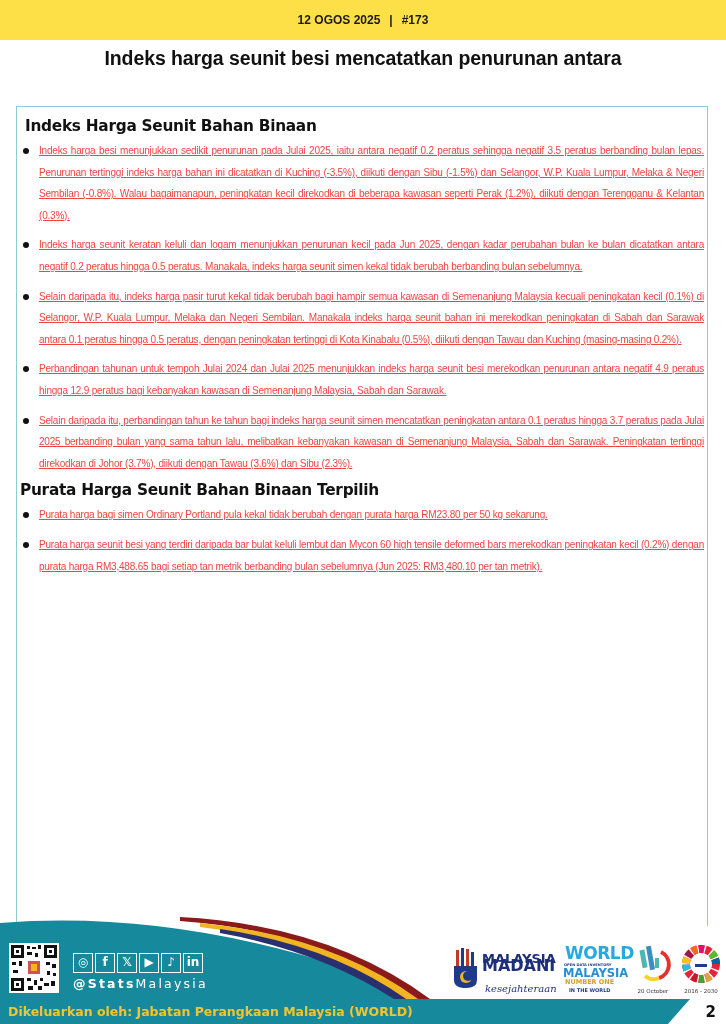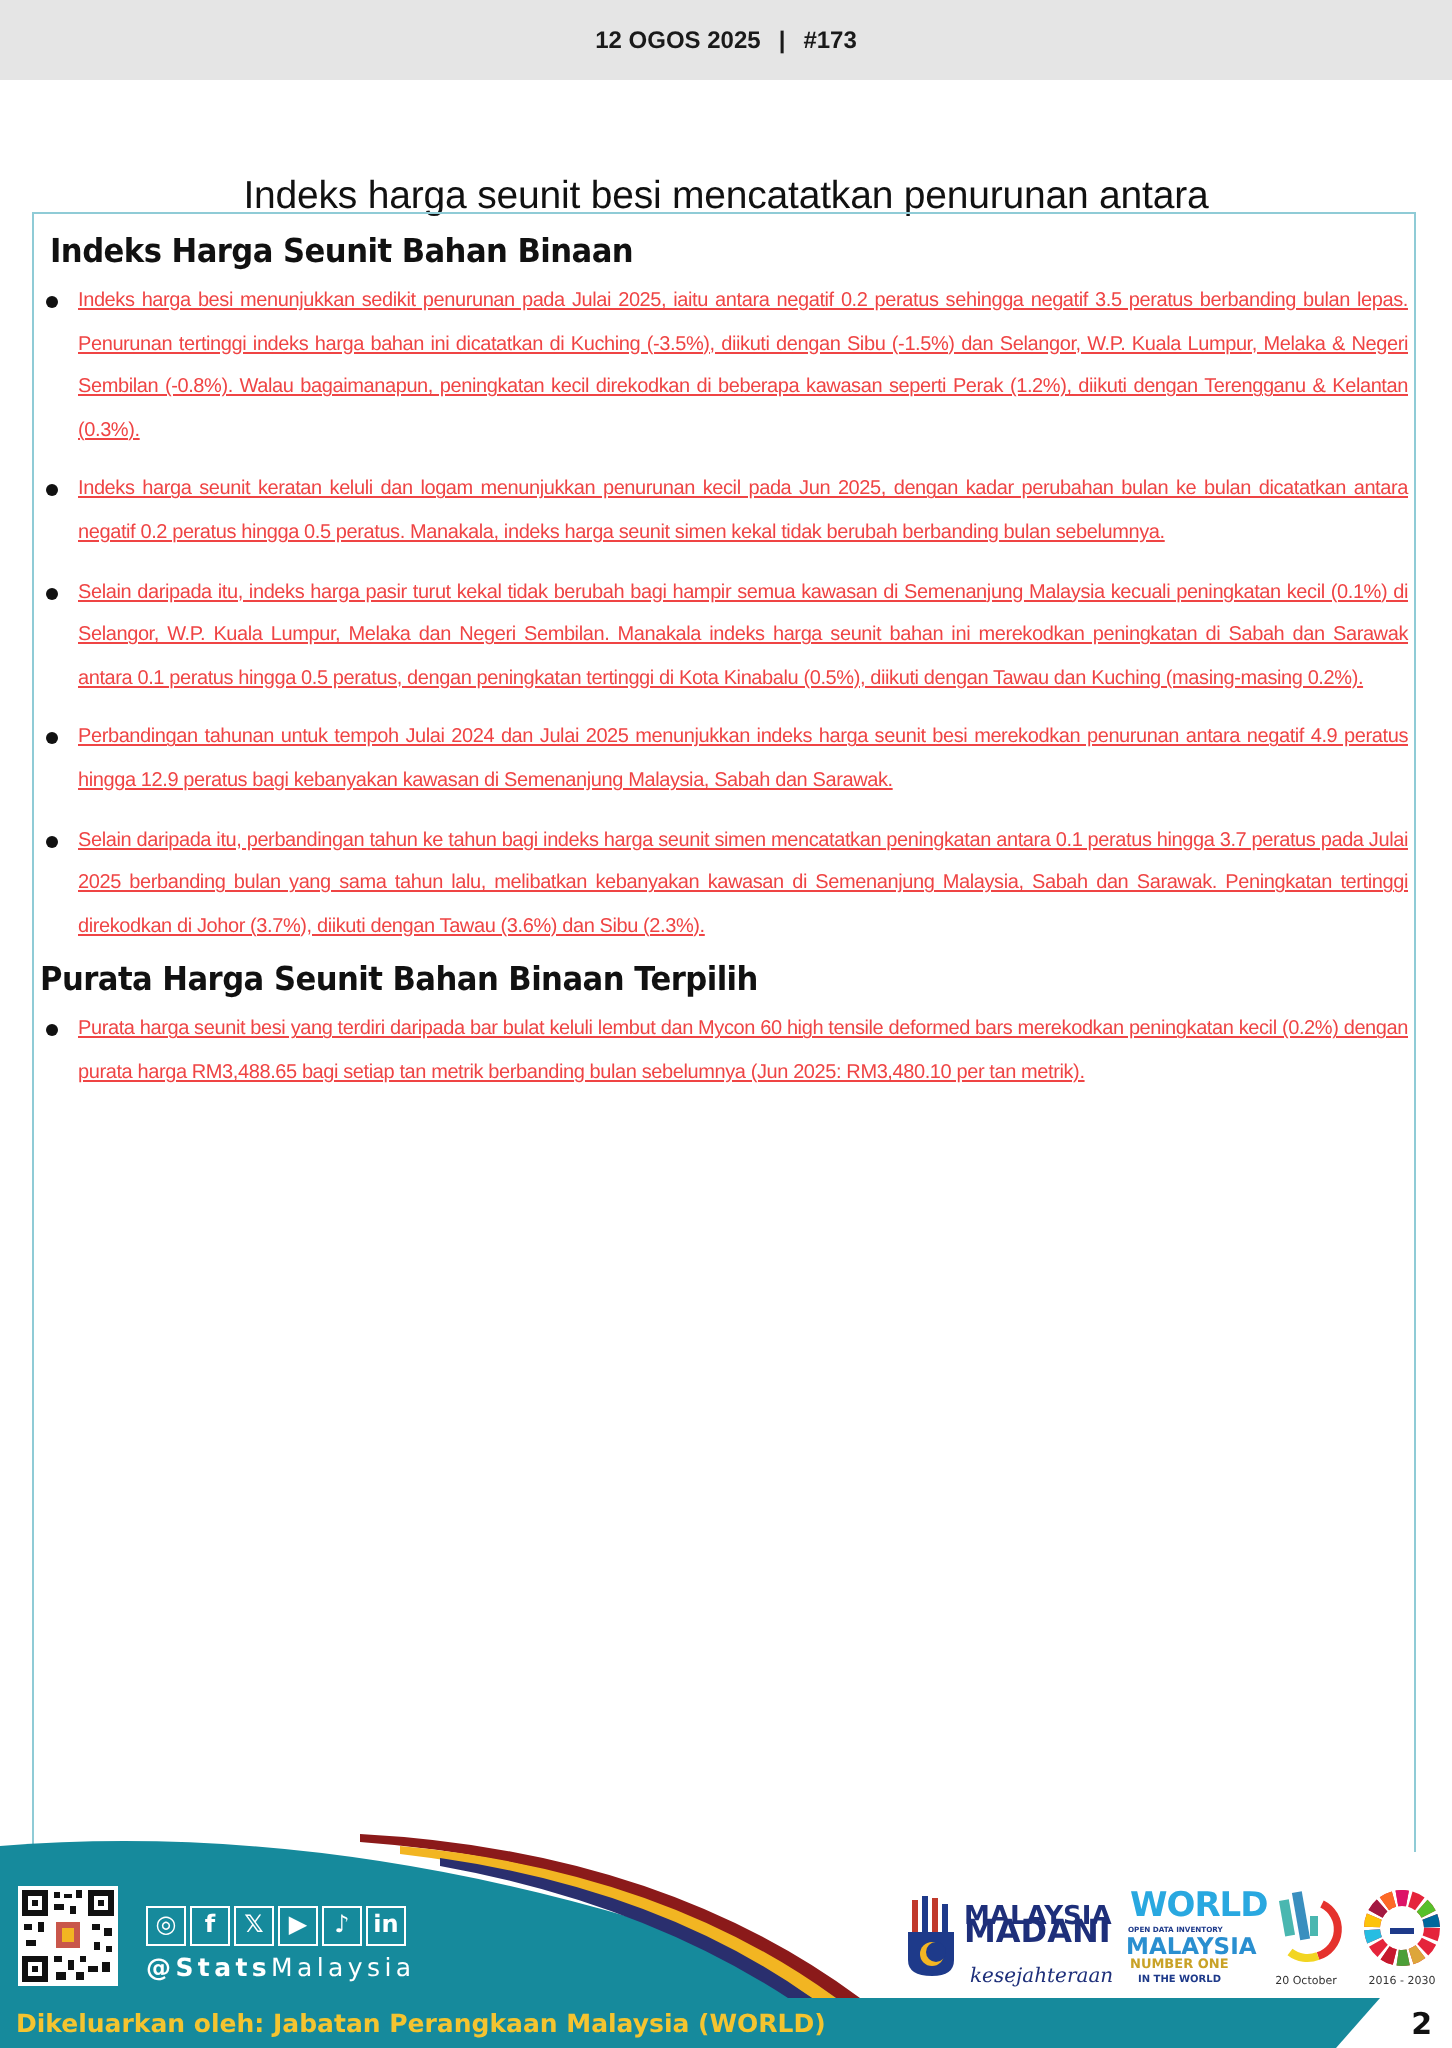--- a/index.html
+++ b/index.html
@@ -4,30 +4,30 @@
 <style>
   html, body { margin: 0; padding: 0; }
   body {
     width: 726px; height: 1024px; overflow: hidden; position: relative;
     background: #ffffff;
     font-family: "Liberation Sans", sans-serif;
     color: #111;
   }
   .topbar {
     position: absolute; left: 0; top: 0; width: 726px; height: 40px;
-    background: #e5e5e5;
+    background: #fde047;
     display: flex; align-items: center; justify-content: center;
     font-family: "Liberation Sans", sans-serif;
     font-weight: bold; font-size: 12px; color: #1a1a1a; letter-spacing: 0px;
   }
   .topbar .sep { margin: 0 9px; }
   .title {
     position: absolute; left: 0; top: 45px; width: 726px;
-    text-align: center; font-weight: normal; font-size: 19.5px; line-height: 26px;
-    color: #111; letter-spacing: -0.1px; margin-top: 40px;
+    text-align: center; font-weight: bold; font-size: 19.5px; line-height: 26px;
+    color: #111; letter-spacing: -0.1px;
   }
   .box {
     position: absolute; left: 16px; top: 106px; width: 692px; height: 820px;
     border: 1px solid #8fcbd6; box-sizing: border-box; border-bottom: none;
   }
   .content {
     position: absolute; left: 20px; top: 114px; width: 684px;
   }
   .section-heading {
     font-family: "DejaVu Sans", sans-serif;
@@ -101,20 +101,21 @@
   <div class="section-heading">Indeks Harga Seunit Bahan Binaan</div>
   <ul class="bullets">
     <li><span class="dot"></span><span>Indeks harga besi menunjukkan sedikit penurunan pada Julai 2025, iaitu antara negatif 0.2 peratus sehingga negatif 3.5 peratus berbanding bulan lepas. Penurunan tertinggi indeks harga bahan ini dicatatkan di Kuching (-3.5%), diikuti dengan Sibu (-1.5%) dan Selangor, W.P. Kuala Lumpur, Melaka &amp; Negeri Sembilan (-0.8%). Walau bagaimanapun, peningkatan kecil direkodkan di beberapa kawasan seperti Perak (1.2%), diikuti dengan Terengganu &amp; Kelantan (0.3%).</span></li>
     <li><span class="dot"></span><span>Indeks harga seunit keratan keluli dan logam menunjukkan penurunan kecil pada Jun 2025, dengan kadar perubahan bulan ke bulan dicatatkan antara negatif 0.2 peratus hingga 0.5 peratus. Manakala, indeks harga seunit simen kekal tidak berubah berbanding bulan sebelumnya.</span></li>
     <li><span class="dot"></span><span>Selain daripada itu, indeks harga pasir turut kekal tidak berubah bagi hampir semua kawasan di Semenanjung Malaysia kecuali peningkatan kecil (0.1%) di Selangor, W.P. Kuala Lumpur, Melaka dan Negeri Sembilan. Manakala indeks harga seunit bahan ini merekodkan peningkatan di Sabah dan Sarawak antara 0.1 peratus hingga 0.5 peratus, dengan peningkatan tertinggi di Kota Kinabalu (0.5%), diikuti dengan Tawau dan Kuching (masing-masing 0.2%).</span></li>
     <li><span class="dot"></span><span>Perbandingan tahunan untuk tempoh Julai 2024 dan Julai 2025 menunjukkan indeks harga seunit besi merekodkan penurunan antara negatif 4.9 peratus hingga 12.9 peratus bagi kebanyakan kawasan di Semenanjung Malaysia, Sabah dan Sarawak.</span></li>
     <li style="margin-bottom:4px"><span class="dot"></span><span>Selain daripada itu, perbandingan tahun ke tahun bagi indeks harga seunit simen mencatatkan peningkatan antara 0.1 peratus hingga 3.7 peratus pada Julai 2025 berbanding bulan yang sama tahun lalu, melibatkan kebanyakan kawasan di Semenanjung Malaysia, Sabah dan Sarawak. Peningkatan tertinggi direkodkan di Johor (3.7%), diikuti dengan Tawau (3.6%) dan Sibu (2.3%).</span></li>
   </ul>
   <div class="section-heading second">Purata Harga Seunit Bahan Binaan Terpilih</div>
   <ul class="bullets">
+    <li><span class="dot"></span><span>Purata harga bagi simen Ordinary Portland pula kekal tidak berubah dengan purata harga RM23.80 per 50 kg sekarung.</span></li>
     <li><span class="dot"></span><span>Purata harga seunit besi yang terdiri daripada bar bulat keluli lembut dan Mycon 60 high tensile deformed bars merekodkan peningkatan kecil (0.2%) dengan purata harga RM3,488.65 bagi setiap tan metrik berbanding bulan sebelumnya (Jun 2025: RM3,480.10 per tan metrik).</span></li>
   </ul>
 </div>
 
 <div class="footer">
   <svg class="bg" width="726" height="109" viewBox="0 0 726 109">
 
     <path d="M0,8 Q200,-8 420,80 L420,109 L0,109 Z" fill="#168a9c"></path>
 
     <path d="M180,2 Q330,10 430,84 L418,84 Q320,16 180,6 Z" fill="#8b1a1a"></path>

